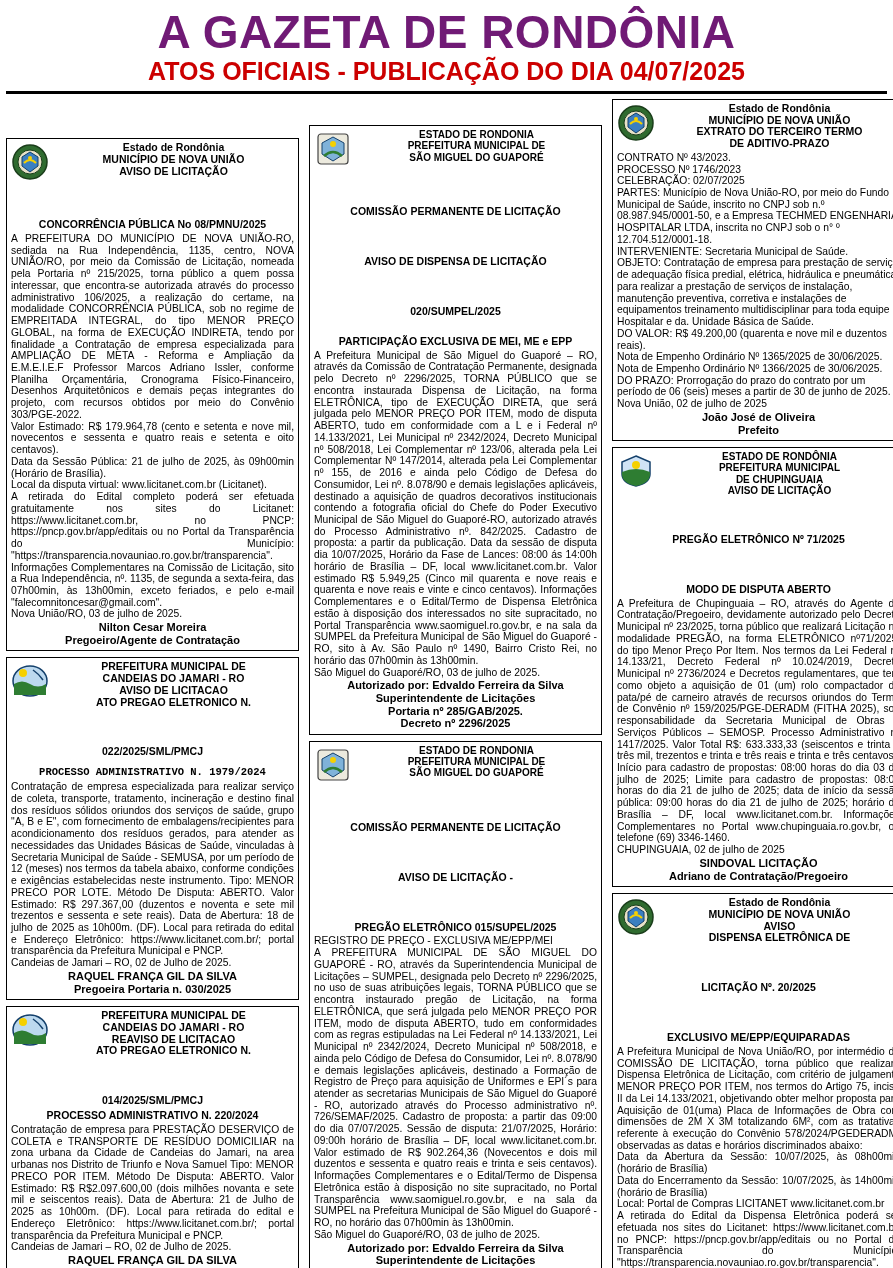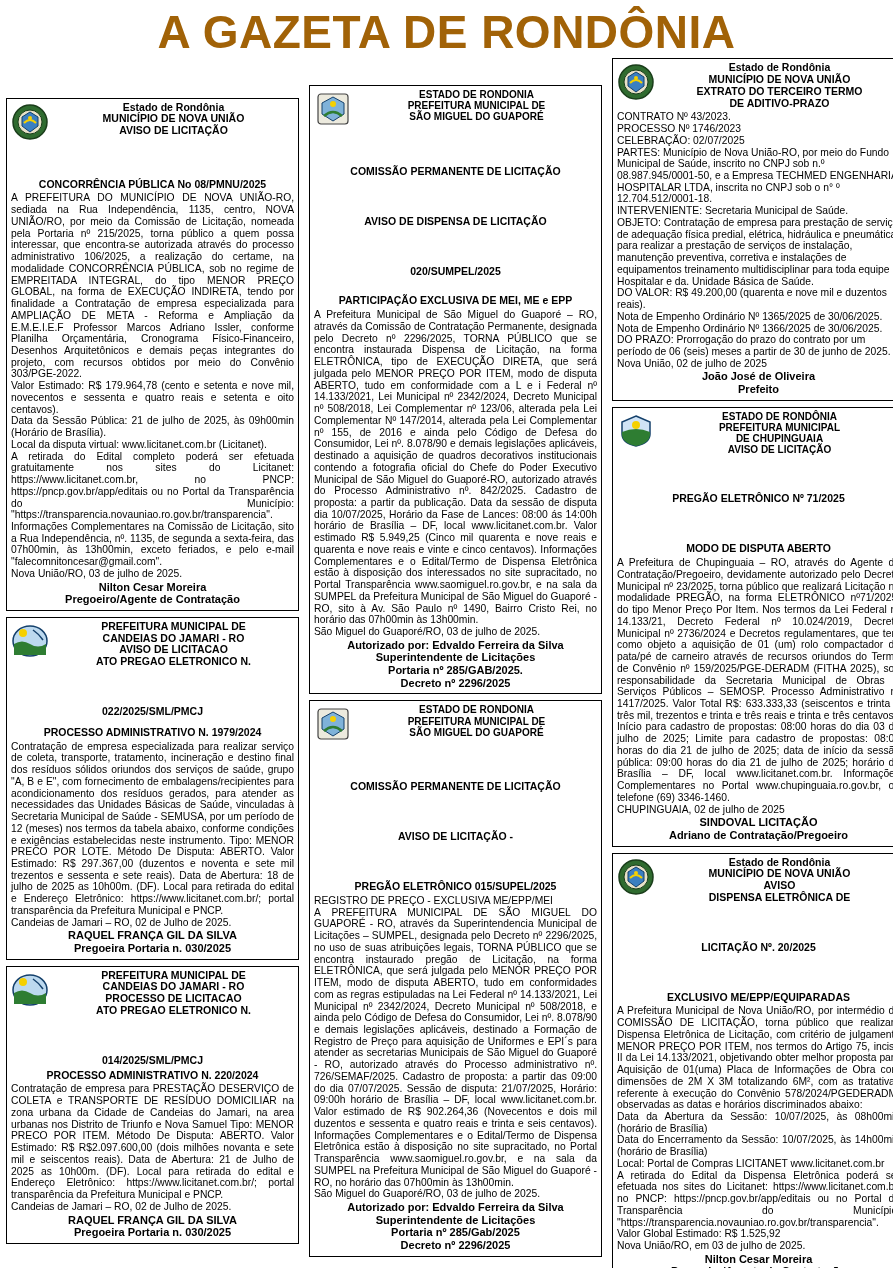--- a/index.html
+++ b/index.html
@@ -16,21 +16,21 @@
     width: 893px;
     box-sizing: border-box;
     padding: 4px 6px 6px 6px;
   }
   .masthead {
     text-align: center;
     font-weight: bold;
     font-size: 46px;
     letter-spacing: 0.5px;
     line-height: 1.05;
-    color: #a16207;
+    color: #701a75;
     padding: 4px 0 2px 0;
     font-family: "Liberation Sans", sans-serif;
   }
   .subhead {
     text-align: center;
     font-weight: bold;
     font-size: 25px;
     color: #cc0000;
     letter-spacing: 0px;
     line-height: 1.1;
@@ -96,20 +96,21 @@
     line-height: 1.15;
     margin-top: 1px;
   }
 </style>
 </head>
 <body>
 
 <div class="page">
 
   <div class="masthead">A GAZETA DE RONDÔNIA</div>
+  <div class="subhead">ATOS OFICIAIS - PUBLICAÇÃO DO DIA 04/07/2025</div>
 
   <div class="columns">
 
     <div class="col">
 
       <div class="notice">
         <div class="notice-head">
           <div class="brasao">
             <svg width="38" height="38" viewBox="0 0 38 38">
               <circle cx="19" cy="19" r="17" fill="#2f6b2f" stroke="#1a3d1a" stroke-width="1.5"></circle>
@@ -150,21 +151,21 @@
             </svg>
           </div>
           <div class="head-text">
             <div>PREFEITURA MUNICIPAL DE</div>
             <div>CANDEIAS DO JAMARI - RO</div>
             <div>AVISO DE LICITACAO</div>
             <div>ATO PREGAO ELETRONICO N.</div>
           </div>
         </div>
         <div class="head-full">022/2025/SML/PMCJ</div>
-        <div class="head-full" style="margin-top:9px;">PROCESSO ADMINISTRATIVO N. 1979/2024</div>
+        <div class="head-full" style="margin-top:9px;font-family:Liberation Mono, monospace;">PROCESSO ADMINISTRATIVO N. 1979/2024</div>
         <div class="body-text" style="white-space: pre-line;">Contratação de empresa especializada para realizar serviço de coleta, transporte, tratamento, incineração e destino final dos resíduos sólidos oriundos dos serviços de saúde, grupo "A, B e E", com fornecimento de embalagens/recipientes para acondicionamento dos resíduos gerados, para atender as necessidades das Unidades Básicas de Saúde, vinculadas à Secretaria Municipal de Saúde - SEMUSA, por um período de 12 (meses) nos termos da tabela abaixo, conforme condições e exigências estabelecidas neste instrumento. Tipo: MENOR PRECO POR LOTE. Método De Disputa: ABERTO. Valor Estimado: R$ 297.367,00 (duzentos e noventa e sete mil trezentos e sessenta e sete reais). Data de Abertura: 18 de julho de 2025 as 10h00m. (DF). Local para retirada do edital e Endereço Eletrônico: https://www.licitanet.com.br/; portal transparência da Prefeitura Municipal e PNCP.
 Candeias de Jamari – RO, 02 de Julho de 2025.</div>
         <div class="sign">
           <div>RAQUEL FRANÇA GIL DA SILVA</div>
           <div>Pregoeira Portaria n. 030/2025</div>
         </div>
       </div>
 
       <div class="notice">
         <div class="notice-head">
@@ -172,21 +173,21 @@
             <svg width="38" height="38" viewBox="0 0 38 38">
               <ellipse cx="19" cy="19" rx="17" ry="15" fill="#bcd9ef" stroke="#14406b" stroke-width="1.5"></ellipse>
               <path d="M3 22 q8 -5 16 0 q8 5 16 0 L35 33 L3 33 Z" fill="#2e7d32"></path>
               <circle cx="12" cy="11" r="4" fill="#f5d000"></circle>
               <path d="M22 8 q6 4 10 10" stroke="#14406b" stroke-width="1.5" fill="none"></path>
             </svg>
           </div>
           <div class="head-text">
             <div>PREFEITURA MUNICIPAL DE</div>
             <div>CANDEIAS DO JAMARI - RO</div>
-            <div>PROCESSO DE LICITACAO</div>
+            <div>REAVISO DE LICITACAO</div>
             <div>ATO PREGAO ELETRONICO N.</div>
           </div>
         </div>
         <div class="head-full">014/2025/SML/PMCJ</div>
         <div class="head-full" style="margin-top:3px;">PROCESSO ADMINISTRATIVO N. 220/2024</div>
         <div class="body-text" style="white-space: pre-line;">Contratação de empresa para PRESTAÇÃO DESERVIÇO de COLETA e TRANSPORTE DE RESÍDUO DOMICILIAR na zona urbana da Cidade de Candeias do Jamari, na area urbanas nos Distrito de Triunfo e Nova Samuel Tipo: MENOR PRECO POR ITEM. Método De Disputa: ABERTO. Valor Estimado: R$ R$2.097.600,00 (dois milhões novanta e sete mil e seiscentos reais). Data de Abertura: 21 de Julho de 2025 as 10h00m. (DF). Local para retirada do edital e Endereço Eletrônico: https://www.licitanet.com.br/; portal transparência da Prefeitura Municipal e PNCP.
 Candeias de Jamari – RO, 02 de Julho de 2025.</div>
         <div class="sign">
           <div>RAQUEL FRANÇA GIL DA SILVA</div>
           <div>Pregoeira Portaria n. 030/2025</div>

